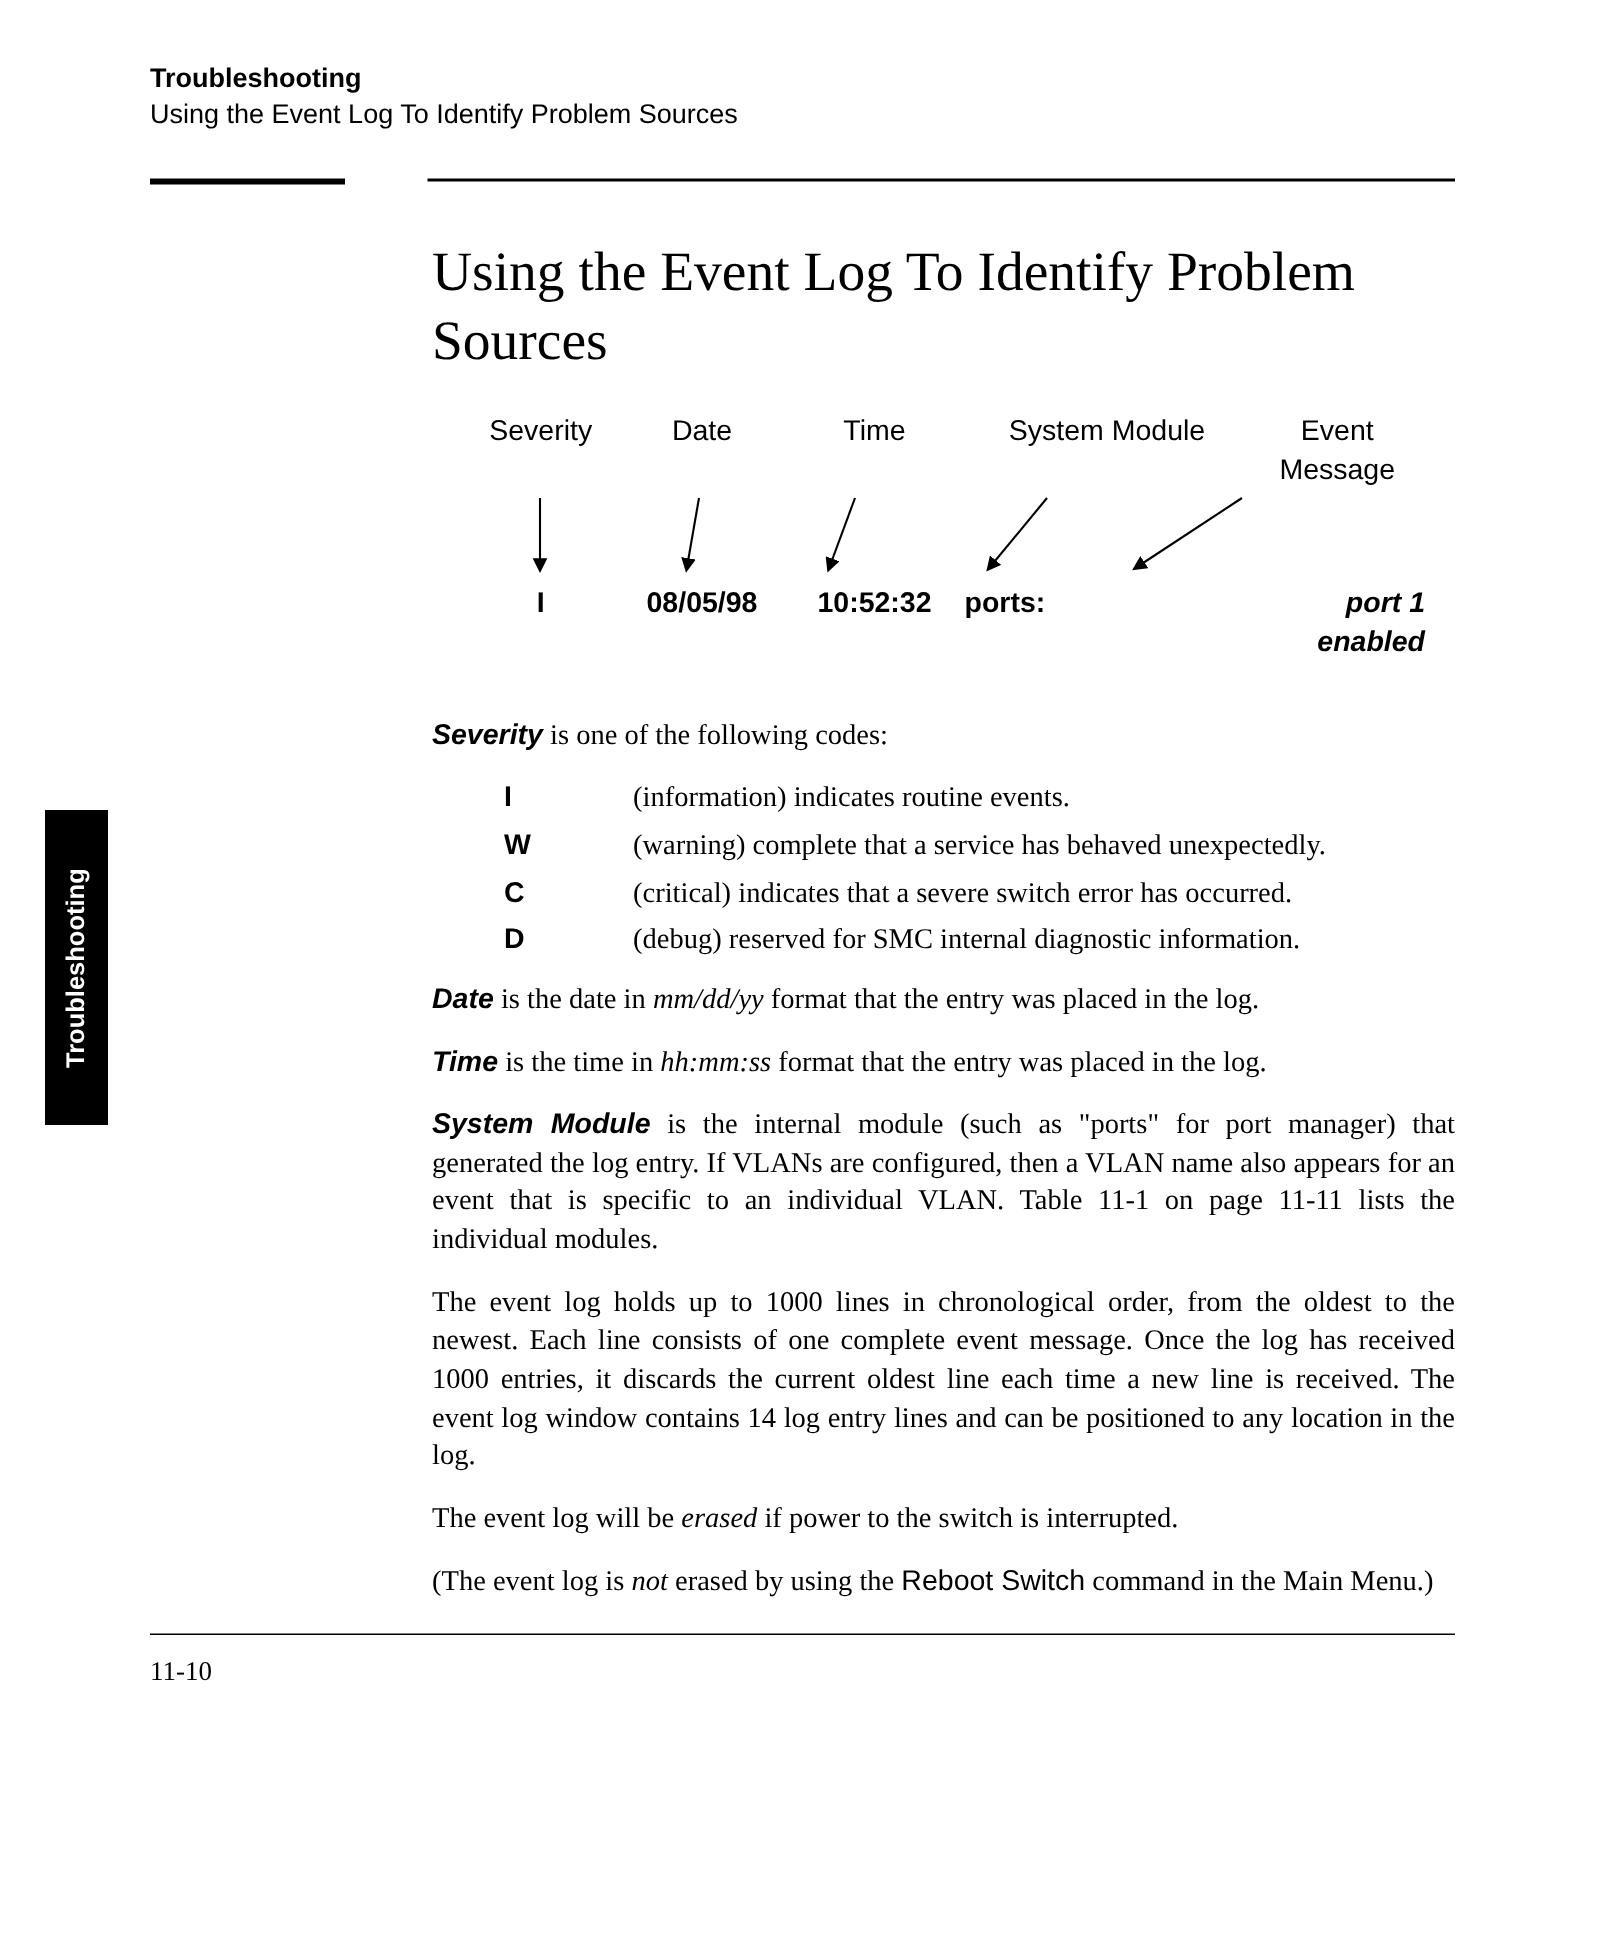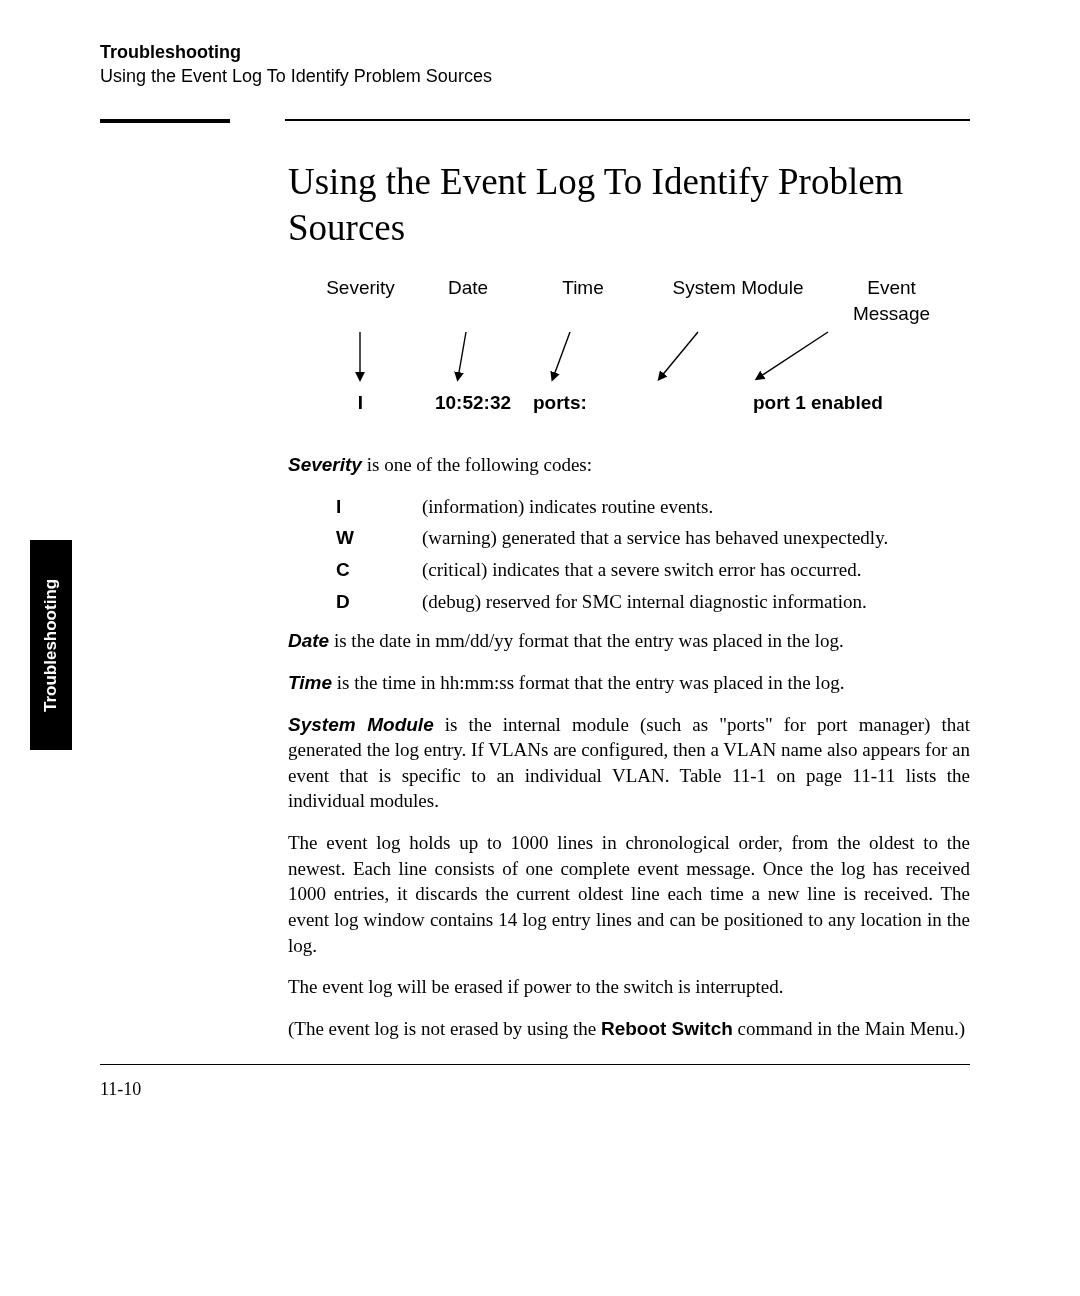--- a/index.html
+++ b/index.html
@@ -89,22 +89,22 @@
 
   .diagram-svg { display: block; margin: 4px 0 4px 0; }
 
   
   .sev-list { margin: 0 0 14px 48px; }
   .sev-row  { display: flex; margin: 6px 0; font-size: 19px; }
   .sev-code { flex: 0 0 38px; font-family: Arial, Helvetica, sans-serif; font-weight: bold; }
   .sev-desc { flex: 1; margin-left: 48px; }
 
   .term-bi { font-family: Arial, Helvetica, sans-serif; font-weight: bold; font-style: italic; }
-  .ital { }
-  .sans-b { font-family: Arial, Helvetica, sans-serif; font-weight: bold; margin-top: 36px; }
+  .ital { font-style: italic; }
+  .sans-b { font-family: Arial, Helvetica, sans-serif; font-weight: normal; margin-top: 36px; }
 
   .foot-rule { border-top: 1px solid #000; margin: 22px 0 14px 0; }
   .pgnum { font-family: "Century Schoolbook", Georgia, serif; font-size: 18px; }
 </style>
 </head>
 <body>
 
 <div class="page">
 
   <div class="run-head">
@@ -141,38 +141,39 @@
         </defs>
         <line x1="52" y1="2" x2="52" y2="48" stroke="#000" stroke-width="1.4" marker-end="url(#ah)"></line>
         <line x1="158" y1="2" x2="150" y2="48" stroke="#000" stroke-width="1.4" marker-end="url(#ah)"></line>
         <line x1="262" y1="2" x2="245" y2="48" stroke="#000" stroke-width="1.4" marker-end="url(#ah)"></line>
         <line x1="390" y1="2" x2="352" y2="48" stroke="#000" stroke-width="1.4" marker-end="url(#ah)"></line>
         <line x1="520" y1="2" x2="450" y2="48" stroke="#000" stroke-width="1.4" marker-end="url(#ah)"></line>
       </svg>
 
       <div class="diagram-values">
         <div class="col-sev" style="text-align:center;">I</div>
+        <div class="col-date">08/05/98</div>
         <div class="col-time">10:52:32</div>
         <div class="col-mod" style="text-align:left; padding-right:30px;">ports:</div>
-        <div class="col-msg" style="text-align:left;">port 1 enabled</div>
+        <div class="col-msg" style="text-align:right;font-style:italic;">port 1 enabled</div>
       </div>
     </div>
 
     <p>
       <span class="term-bi">Severity</span><span> is one of the following codes:</span>
     </p>
 
     <div class="sev-list">
       <div class="sev-row">
         <div class="sev-code">I</div>
         <div class="sev-desc">(information) indicates routine events.</div>
       </div>
       <div class="sev-row">
         <div class="sev-code">W</div>
-        <div class="sev-desc">(warning) generated that a service has behaved unexpectedly.</div>
+        <div class="sev-desc">(warning) complete that a service has behaved unexpectedly.</div>
       </div>
       <div class="sev-row">
         <div class="sev-code">C</div>
         <div class="sev-desc">(critical) indicates that a severe switch error has occurred.</div>
       </div>
       <div class="sev-row">
         <div class="sev-code">D</div>
         <div class="sev-desc">(debug) reserved for SMC internal diagnostic information.</div>
       </div>
     </div>

